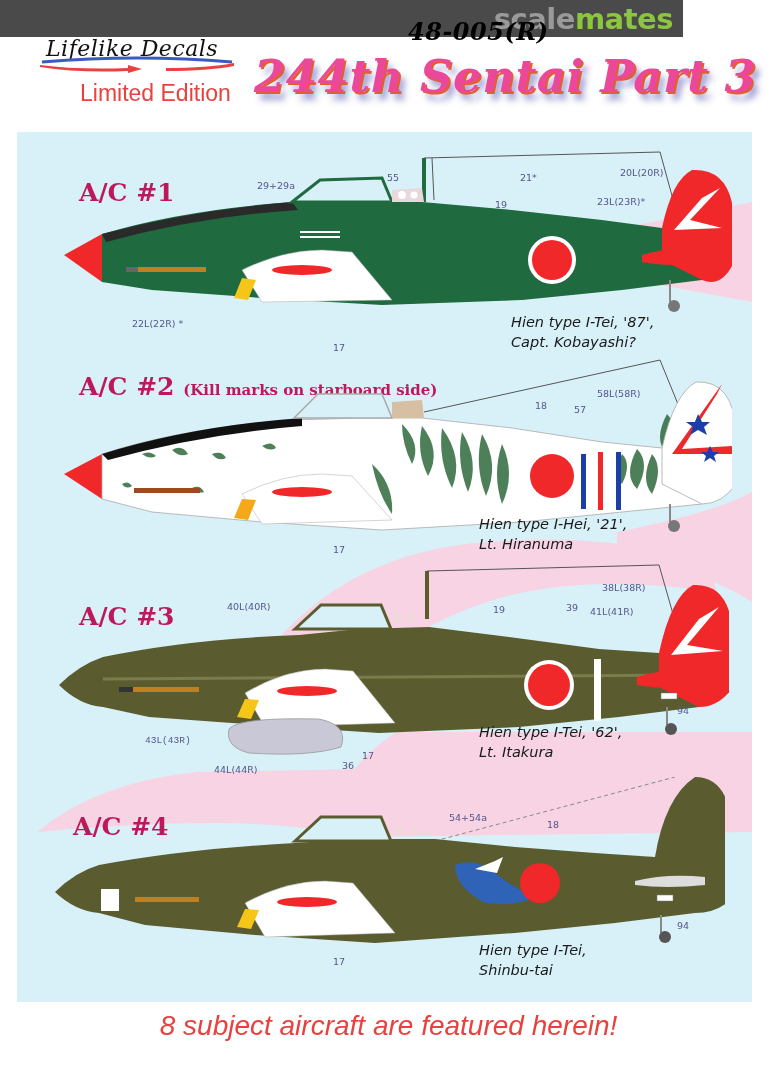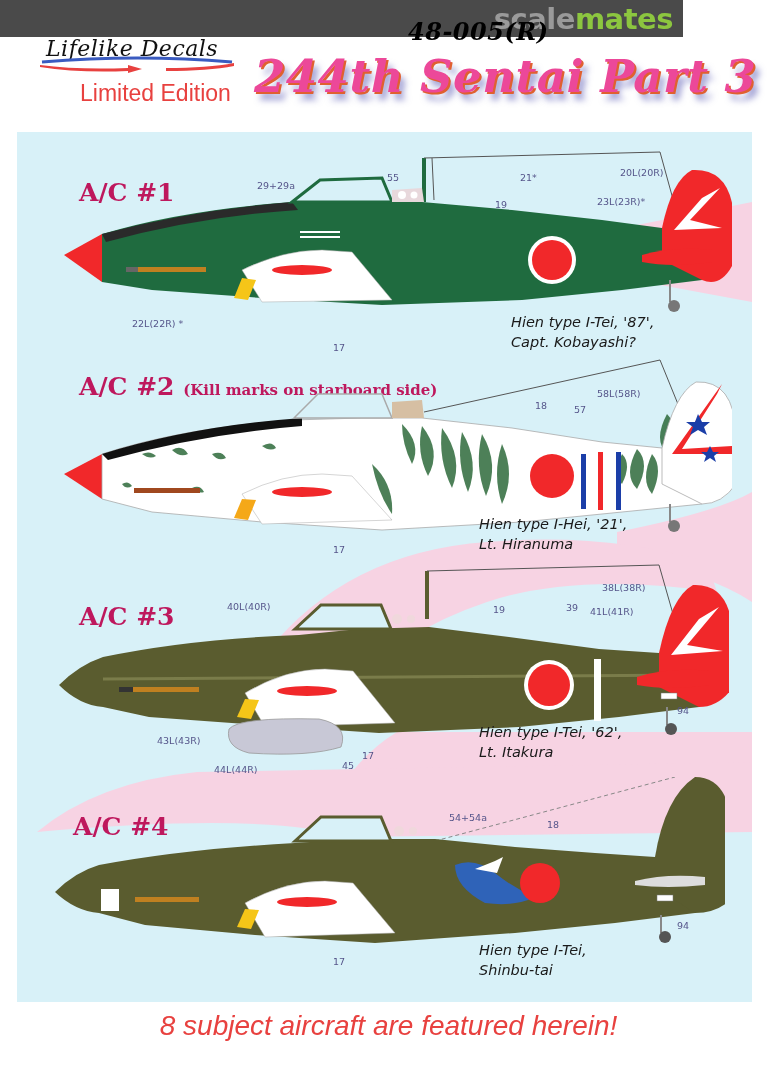--- a/index.html
+++ b/index.html
@@ -174,23 +174,23 @@
     <rect x="602" y="136" width="16" height="6" fill="#fff" stroke="#777" stroke-width="0.5"></rect>
     <line x1="608" y1="150" x2="608" y2="168" stroke="#888" stroke-width="2"></line>
     <circle cx="612" cy="172" r="6" fill="#555"></circle>
   </svg>
   <div class="callout" style="left:210px; top:469px;">40L(40R)</div>
   <div class="callout" style="left:476px; top:472px;">19</div>
   <div class="callout" style="left:549px; top:470px;">39</div>
   <div class="callout" style="left:585px; top:450px;">38L(38R)</div>
   <div class="callout" style="left:573px; top:474px;">41L(41R)</div>
   <div class="callout" style="left:660px; top:573px;">94</div>
-  <div class="callout" style="left:140px; top:603px;">43L(43R)</div>
+  <div class="callout" style="left:128px; top:603px;font-family:Liberation Mono, monospace;">43L(43R)</div>
   <div class="callout" style="left:197px; top:632px;">44L(44R)</div>
-  <div class="callout" style="left:325px; top:628px;">45</div>
+  <div class="callout" style="left:325px; top:628px;">36</div>
   <div class="callout" style="left:345px; top:618px;">17</div>
   <div class="caption" style="left:462px; top:590px;">
     <div>Hien type I-Tei, '62',</div>
       <div>Lt. Itakura</div>
   </div>
 
   <div class="ac-label" style="left:56px; top:680px;"><span>A/C #4</span></div>
   <svg class="plane" style="left:38px; top:645px;" width="670" height="185" viewBox="0 0 670 185">
     <line x1="380" y1="64" x2="620" y2="0" stroke="#888" stroke-width="1" stroke-dasharray="4,3"></line>
     <path d="M0 115 Q20 95 44 88 L44 136 Q20 134 0 115 Z" fill="#5a5c2f"></path>

